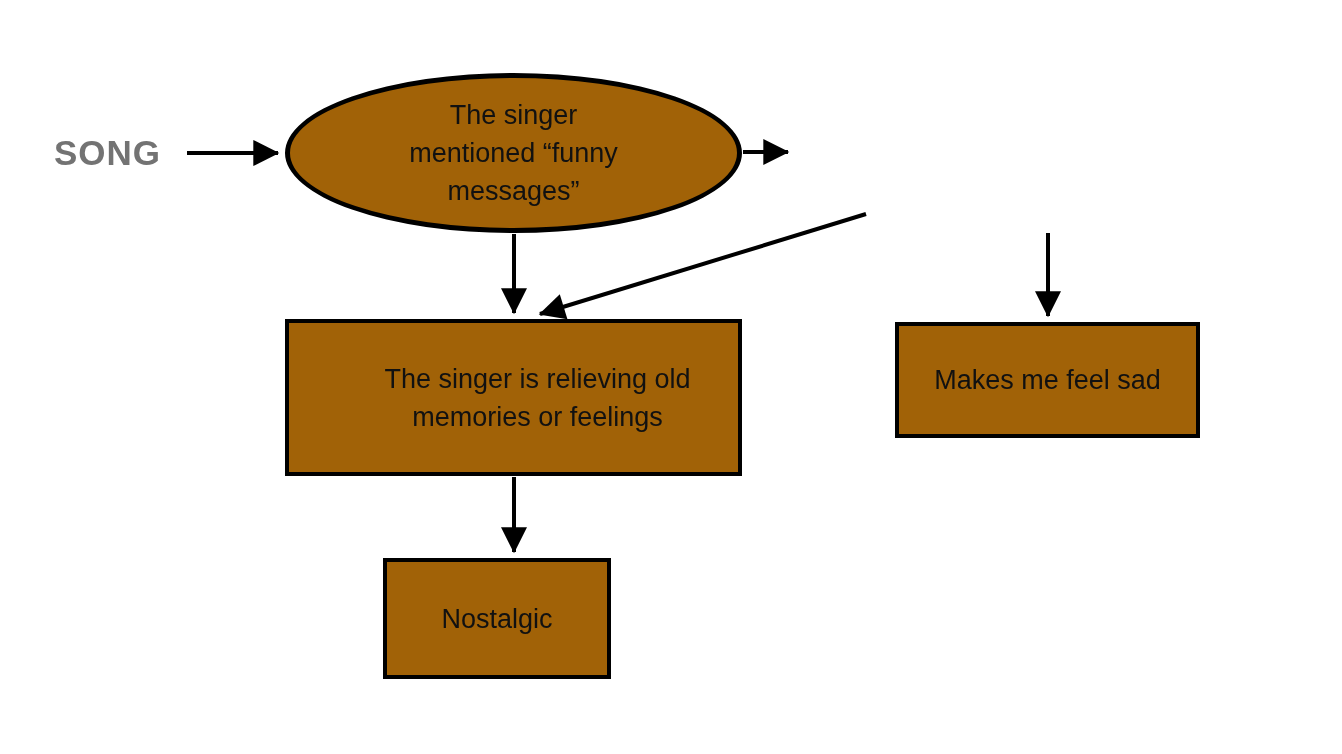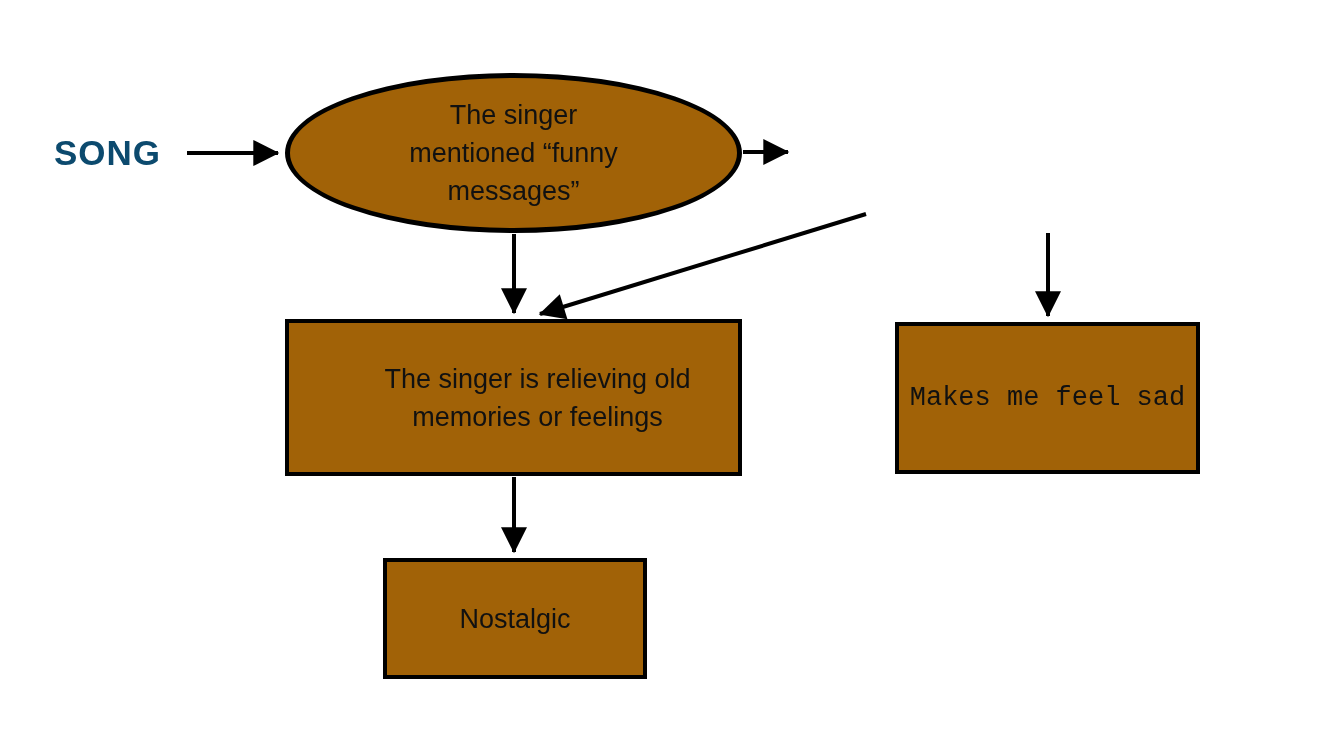--- a/index.html
+++ b/index.html
@@ -38,33 +38,33 @@
   .node-label {
     white-space: pre-line;
     padding: 0 10px;
   }
   .ellipse { border-radius: 50%; border-width: 5px; }
   .rect { border-radius: 0; }
 
   .n-funny      { left: 285px;  top: 73px;  width: 457px; height: 160px; }
   .n-beat       { left: 793px;  top: 72px;  width: 510px; height: 160px; }
   .n-memories   { left: 285px;  top: 319px; width: 457px; height: 157px; padding-left: 48px; }
-  .n-feelsad    { left: 895px;  top: 322px; width: 305px; height: 152px; font-family: Liberation Mono, monospace; }
-  .n-nostalgic  { left: 383px;  top: 558px; width: 264px; height: 121px; }
+  .n-feelsad    { left: 895px;  top: 322px; width: 305px; height: 116px; }
+  .n-nostalgic  { left: 383px;  top: 558px; width: 228px; height: 121px; }
 
   .song-label {
     position: absolute;
     left: 40px;
     top: 133px;
     width: 135px;
     text-align: center;
     font-size: 35px;
     font-weight: bold;
     letter-spacing: 1px;
-    color: #0c4a6e;
+    color: #737373;
   }
 </style>
 </head>
 <body>
 
 <div class="canvas">
 
   <svg class="edges" viewBox="0 0 1342 754" xmlns="http://www.w3.org/2000/svg">
     <defs>
       <marker id="arrowhead" viewBox="0 0 10 10" refX="9.5" refY="5" markerWidth="8" markerHeight="6.5" orient="auto-start-reverse">

